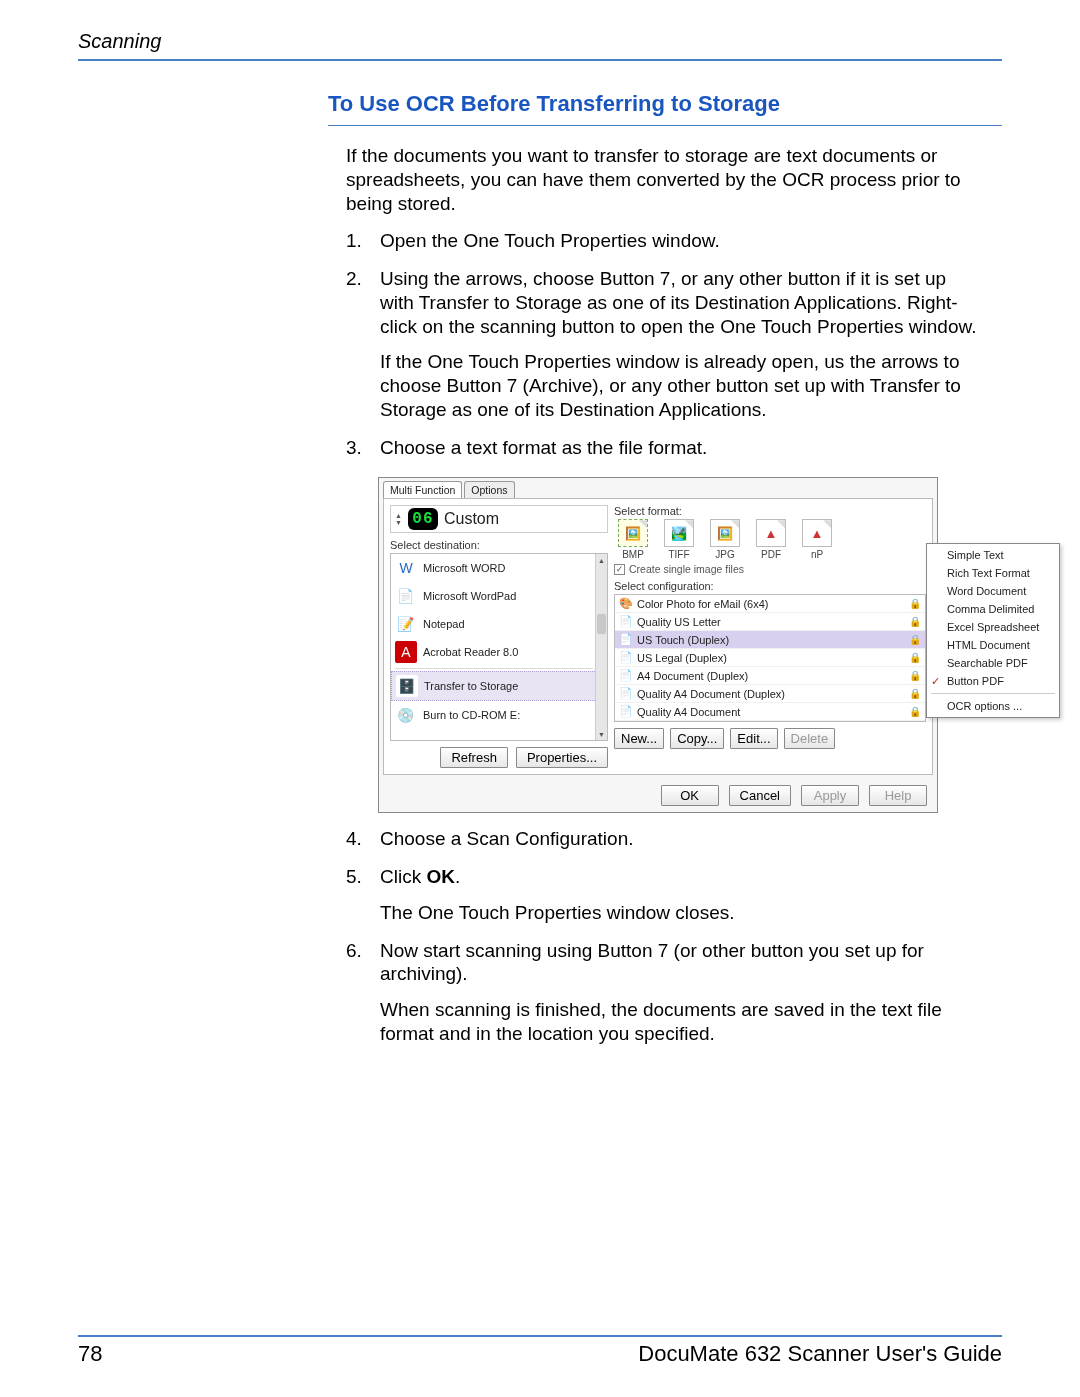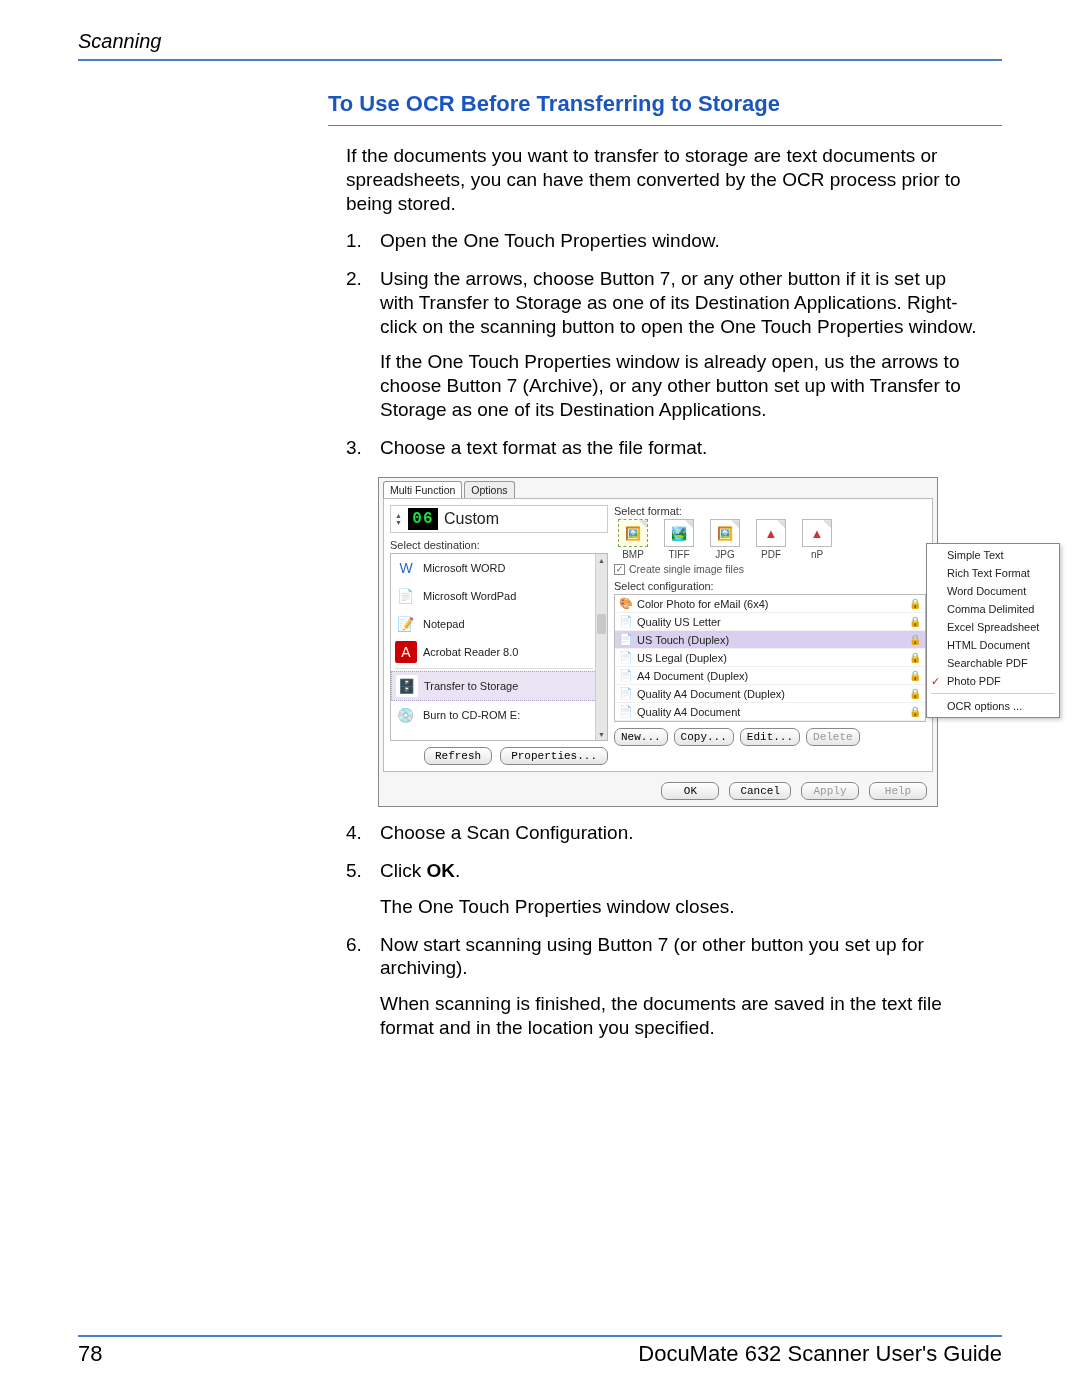--- a/index.html
+++ b/index.html
@@ -90,20 +90,21 @@
   .arrow-btns { display: flex; flex-direction: column; font-size: 7px; line-height: 7px; color: #555; }
   .digit-box {
     width: 30px; height: 22px;
     background: #000;
     color: #17e03b;
     font-family: 'Courier New', monospace;
     font-size: 16px;
     font-weight: bold;
     display: flex; align-items: center; justify-content: center;
     letter-spacing: 1px;
+    border-radius: 6px;
   }
   .custom-label { font-size: 16px; font-weight: normal; color: #222; }
   .group-label { font-size: 11px; margin-bottom: 2px; color: #333; }
   .dest-list {
     border: 1px solid #bbb;
     height: 188px;
     background: #fff;
     position: relative;
     overflow: hidden;
   }
@@ -130,25 +131,24 @@
     display: flex; align-items: center; justify-content: center;
     font-size: 14px;
     background: #fff;
     border-radius: 2px;
   }
   .dest-hr { border: none; border-top: 1px solid #ddd; margin: 2px 14px 2px 4px; }
   .left-btns { display: flex; gap: 8px; margin-top: 6px; justify-content: flex-end;}
   .btn {
     border: 1px solid #888;
     background: linear-gradient(#fff,#e6e6e6);
-    font-size: 11px;
+    font-size: 13px;
     padding: 2px 10px;
-    border-radius: 7px;
+    border-radius: 1px;
     cursor: pointer;
-    font-family: Liberation Mono, monospace;
   }
   .btn.small { padding: 2px 6px; }
   .btn.disabled { color: #999; }
   .fmt-row { display: flex; gap: 8px; align-items: flex-end; margin-bottom: 2px; margin-top:2px;}
   .fmt-item { display: flex; flex-direction: column; align-items: center; width: 38px; }
   .fmt-icon {
     width: 30px; height: 28px;
     border: 1px solid #bbb;
     background: #fff;
     display: flex; align-items: center; justify-content: center;
@@ -366,21 +366,21 @@
         </div>
 
         <div class="ctx-menu">
           <div class="ctx-item">Simple Text</div>
           <div class="ctx-item">Rich Text Format</div>
           <div class="ctx-item">Word Document</div>
           <div class="ctx-item">Comma Delimited</div>
           <div class="ctx-item">Excel Spreadsheet</div>
           <div class="ctx-item">HTML Document</div>
           <div class="ctx-item">Searchable PDF</div>
-          <div class="ctx-item"><span class="ctx-check">✓</span><span>Photo PDF</span></div>
+          <div class="ctx-item"><span class="ctx-check">✓</span><span>Button PDF</span></div>
           <div class="ctx-sep"></div>
           <div class="ctx-item">OCR options ...</div>
         </div>
       </div>
     </div>
     <div class="bottom-btns">
       <button class="btn" style="min-width:58px">OK</button>
       <button class="btn" style="min-width:58px">Cancel</button>
       <button class="btn disabled" style="min-width:58px">Apply</button>
       <button class="btn disabled" style="min-width:58px">Help</button>

